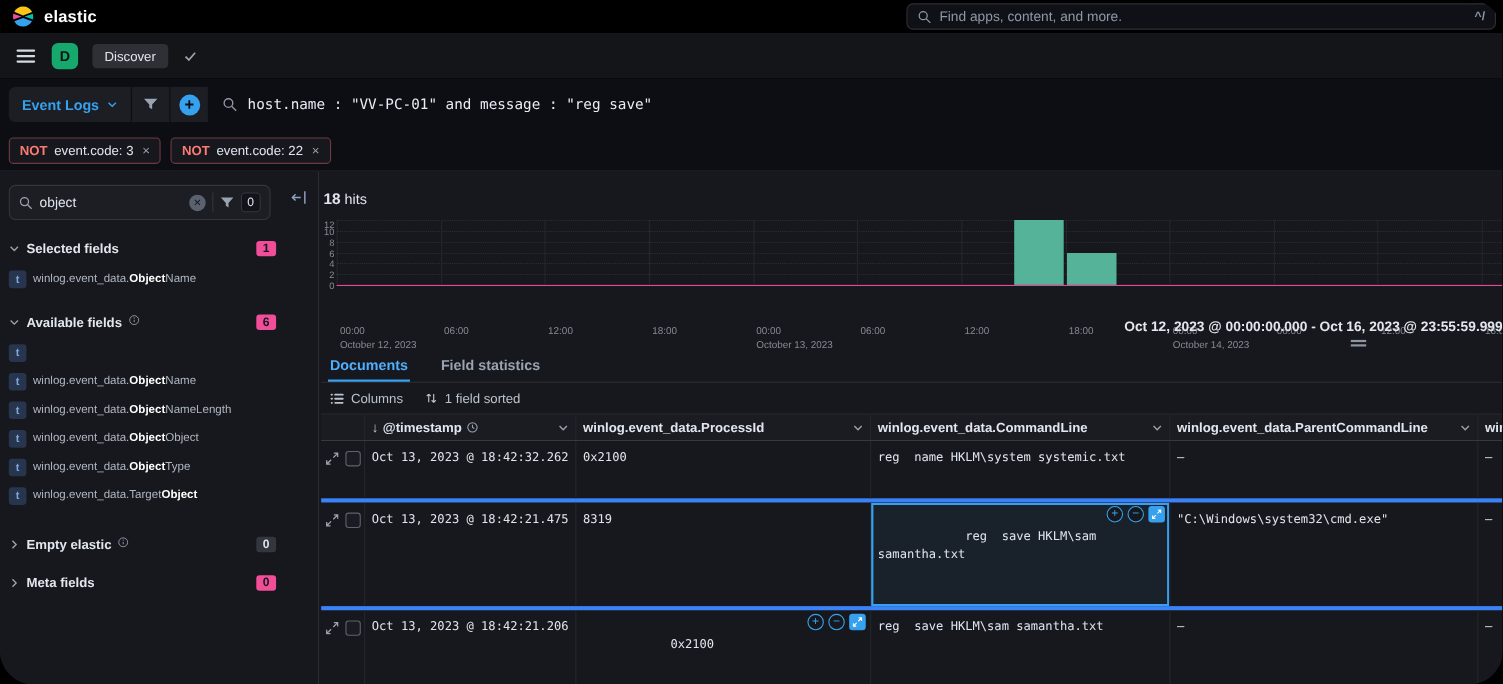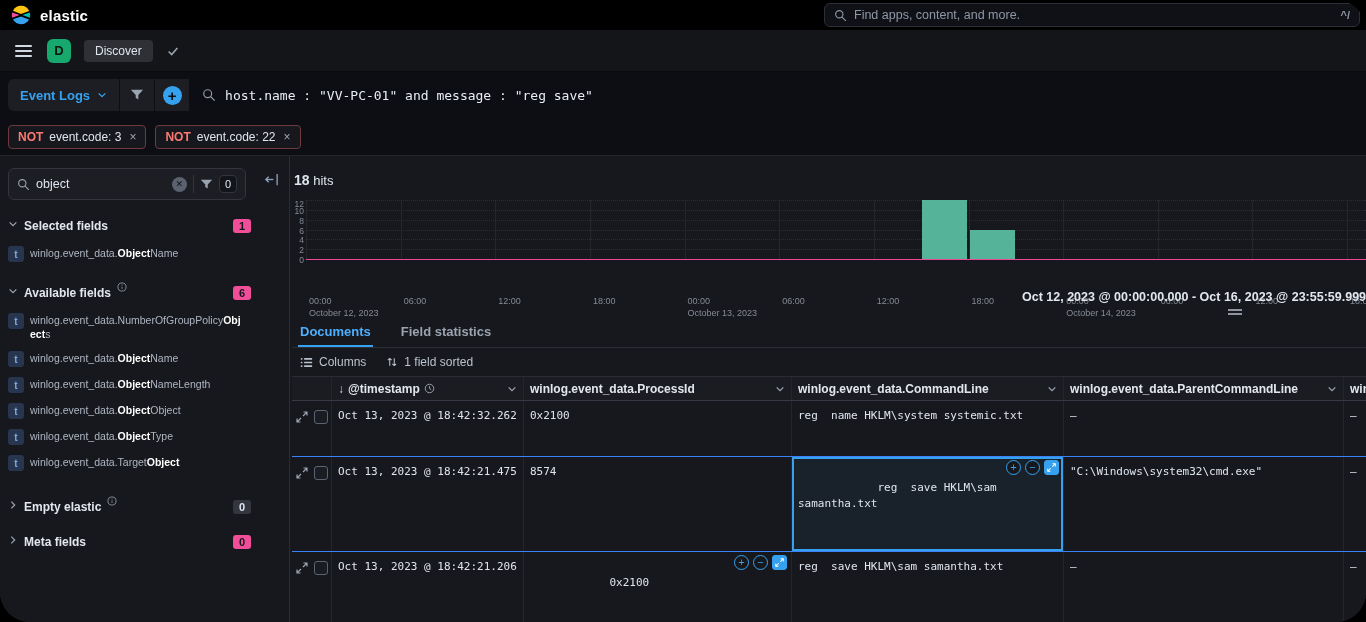--- a/index.html
+++ b/index.html
@@ -43,21 +43,21 @@
 
   
   .sidebar{width:290px;border-right:1px solid #2b2d34;position:relative;padding-top:12px;flex-shrink:0;background:#17181d;}
   .fsearch{margin-left:8px;width:238px;height:32px;background:#1d1e24;border:1px solid #33363e;border-radius:6px;display:flex;align-items:center;gap:6px;padding:0 8px;color:#9aa3b0;}
   .fsearch input{width:96px;background:none;border:none;outline:none;color:#dfe5ef;font-size:12.5px;font-family:inherit;}
   .fclear{width:15px;height:15px;border-radius:50%;background:#5a6270;color:#14151a;font-size:9px;display:flex;align-items:center;justify-content:center;cursor:pointer;margin-left:auto;}
   .fdiv{width:1px;height:18px;background:#33363e;}
   .fcount{background:#131419;border:1px solid #33363e;border-radius:4px;font-size:11px;padding:0 5px;color:#dfe5ef;line-height:16px;}
   .collapse-btn{position:absolute;right:10px;top:16px;background:none;border:none;color:#8fa3c0;cursor:pointer;}
   .fsection{margin-top:19px;}
-  .fheader{display:flex;align-items:flex-start;gap:6px;padding:0 38px 0 8px;font-size:12px;font-weight:700;color:#e2e7ef;cursor:pointer;}
+  .fheader{display:flex;align-items:center;gap:6px;padding:0 38px 0 8px;font-size:12px;font-weight:700;color:#e2e7ef;cursor:pointer;}
   .chev{color:#9aa3b0;display:flex;flex-shrink:0;}
   .infoi{color:#8e98a6;display:flex;margin-top:-4px;}
   .badge{margin-left:auto;font-size:11px;font-weight:700;border-radius:3px;padding:1px 6px;}
   .badge.pink{background:#f04e98;color:#14151a;}
   .badge.grey{background:#33363e;color:#dfe5ef;}
   .flist{margin-top:8px;}
   .fitem{display:flex;align-items:flex-start;gap:6px;padding:5px 46px 5px 8px;cursor:pointer;}
   .ftok{width:16px;height:16px;border-radius:3px;background:#28354e;color:#7fa7dc;font-size:10px;display:flex;align-items:center;justify-content:center;flex-shrink:0;font-weight:700;}
   .fname{font-size:10.5px;color:#aeb6c2;word-break:break-all;line-height:1.35;}
   .fname b{color:#fff;font-weight:700;}
@@ -91,21 +91,21 @@
   .hchev{margin-left:auto;color:#9aa3b0;display:flex;flex-shrink:0;}
   .sorta{font-size:12px;color:#c7cdd6;}
   .hclock{color:#9aa3b0;display:flex;flex-shrink:0;}
   .ctrl{width:40px;flex-shrink:0;display:flex;gap:6px;align-items:flex-start;padding:9px 2px 0 4px;}
   .ghead .ctrl{padding:0 2px 0 4px;}
   .c-ts{width:192px;flex-shrink:0;}
   .c-pid{width:268px;flex-shrink:0;}
   .c-cmd{width:272px;flex-shrink:0;}
   .c-par{width:280px;flex-shrink:0;}
   .c-last{flex:1;border-right:none;}
-  .grow{display:flex;border-bottom:1px solid #3b82f6;min-height:56px;background:#17181d;}
+  .grow{display:flex;border-bottom:4px solid #3b82f6;min-height:56px;background:#17181d;}
   .mono{font-family:"DejaVu Sans Mono",monospace;font-size:11px;line-height:1.45;white-space:pre-wrap;word-break:break-word;color:#dfe5ef;}
   .rexp{color:#9aa3b0;display:flex;cursor:pointer;margin-top:1px;}
   .cb{width:14px;height:14px;border:1px solid #5b6473;border-radius:3px;background:#1b1c22;flex-shrink:0;cursor:pointer;}
   .sel{box-shadow:inset 0 0 0 2px #36a2ef;background:rgba(54,162,239,.07);}
   .cacts{position:absolute;top:3px;right:4px;display:flex;gap:4px;align-items:center;}
   .ico{width:15px;height:15px;border-radius:50%;border:1px solid #36a2ef;color:#36a2ef;font-size:11px;line-height:12px;text-align:center;background:#17181d;cursor:pointer;font-family:"Liberation Sans",sans-serif;}
   .ico.exp{border-radius:3px;background:#36a2ef;border-color:#36a2ef;color:#fff;display:flex;align-items:center;justify-content:center;}
 </style>
 </head>
 <body>
@@ -239,21 +239,20 @@
                 <circle cx="8" cy="8" r="6.5"></circle>
                 <path d="M8 7.5V11"></path>
                 <circle cx="8" cy="4.8" r=".9" fill="currentColor" stroke="none"></circle>
               </svg>
             </span>
           <span class="badge pink">6</span>
         </div>
         <div class="flist">
           <div class="fitem">
             <span class="ftok">t</span>
-            <span class="fname"><span>winlog.event_data.NumberOfGroupPolicy</span><b>Object</b><span>s</span></span>
           </div>
           <div class="fitem">
             <span class="ftok">t</span>
             <span class="fname"><span>winlog.event_data.</span><b>Object</b><span>Name</span></span>
           </div>
           <div class="fitem">
             <span class="ftok">t</span>
             <span class="fname"><span>winlog.event_data.</span><b>Object</b><span>NameLength</span></span>
           </div>
           <div class="fitem">
@@ -478,21 +477,21 @@
         <div class="grow">
           <div class="gc ctrl">
             <span class="rexp">
                 <svg width="12" height="12" viewBox="0 0 12 12" fill="none" stroke="currentColor" stroke-width="1.2">
                   <path d="M7.5 1H11v3.5M11 1L7 5M4.5 11H1V7.5M1 11l4-4"></path>
                 </svg>
               </span>
             <span class="cb"></span>
           </div>
           <div class="gc c-ts mono">Oct 13, 2023 @ 18:42:21.475</div>
-          <div class="gc c-pid mono">8574</div>
+          <div class="gc c-pid mono">8319</div>
           <div class="gc c-cmd mono sel">
             <span>reg  save HKLM\sam samantha.txt</span>
             <span class="cacts">
               <span class="ico">+</span>
               <span class="ico">−</span>
               <span class="ico exp"><svg width="9" height="9" viewBox="0 0 12 12" fill="none" stroke="currentColor" stroke-width="1.4">
                     <path d="M7.5 1H11v3.5M11 1L7 5M4.5 11H1V7.5M1 11l4-4"></path>
                   </svg></span>
             </span>
           </div>

